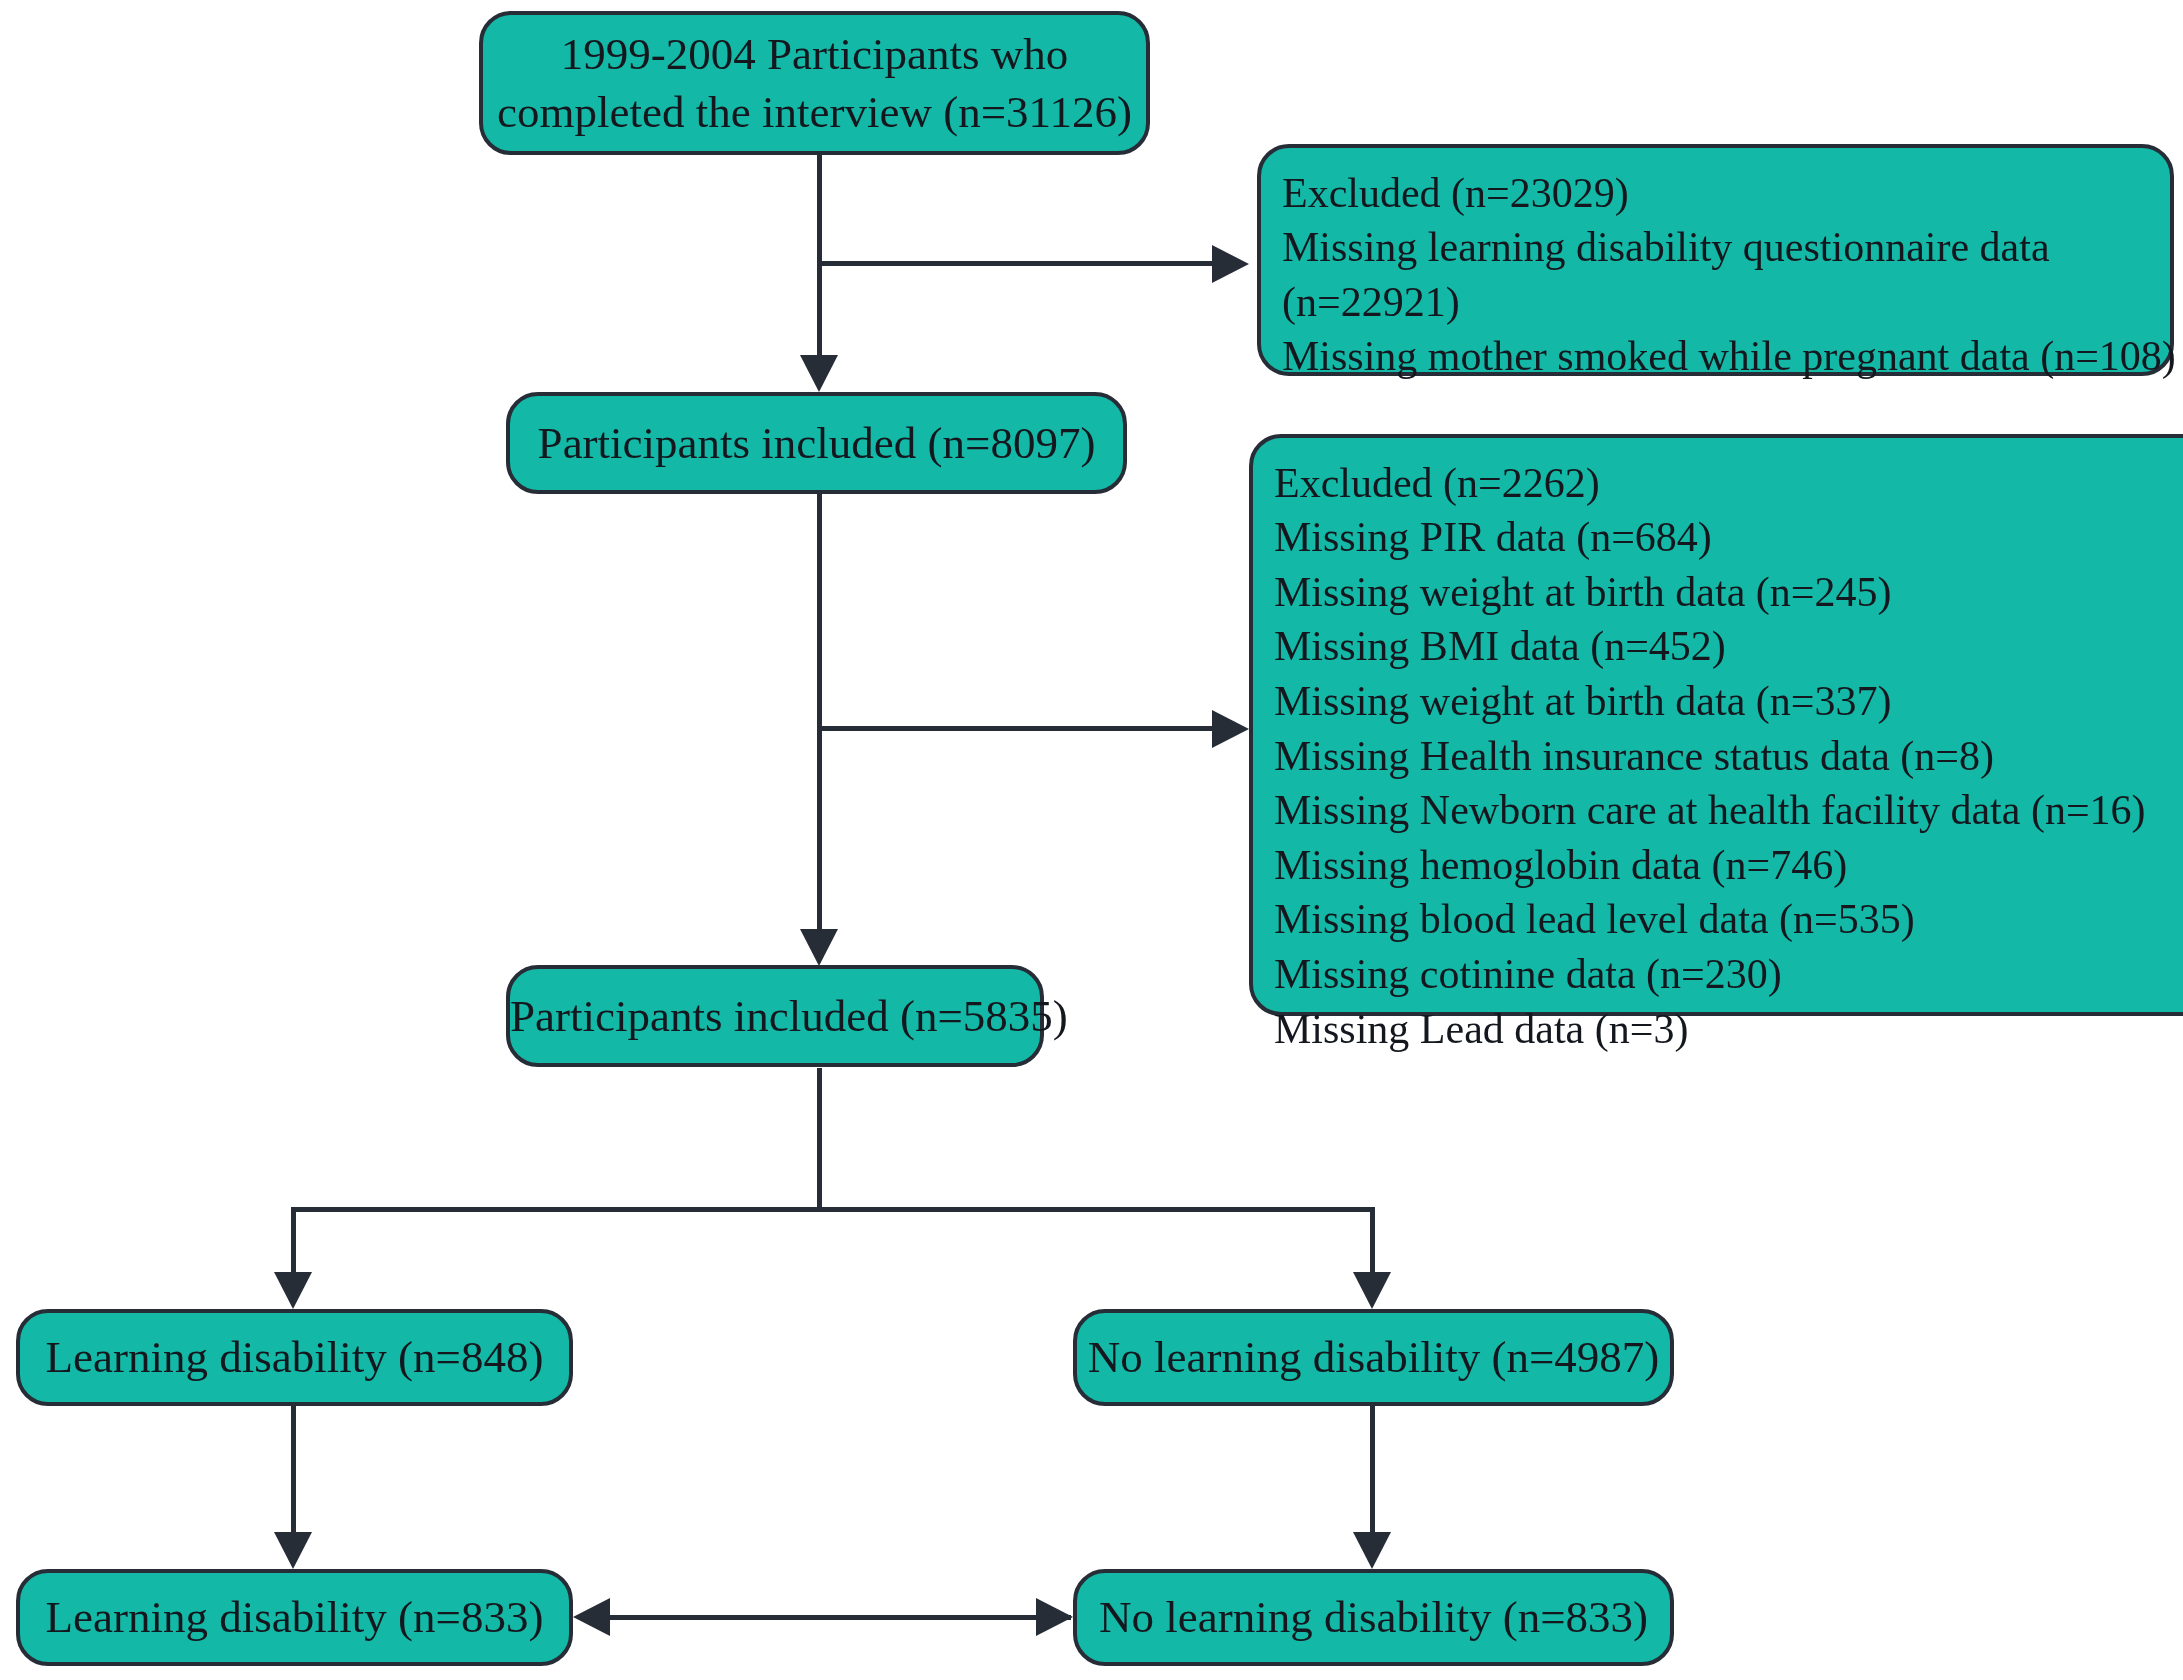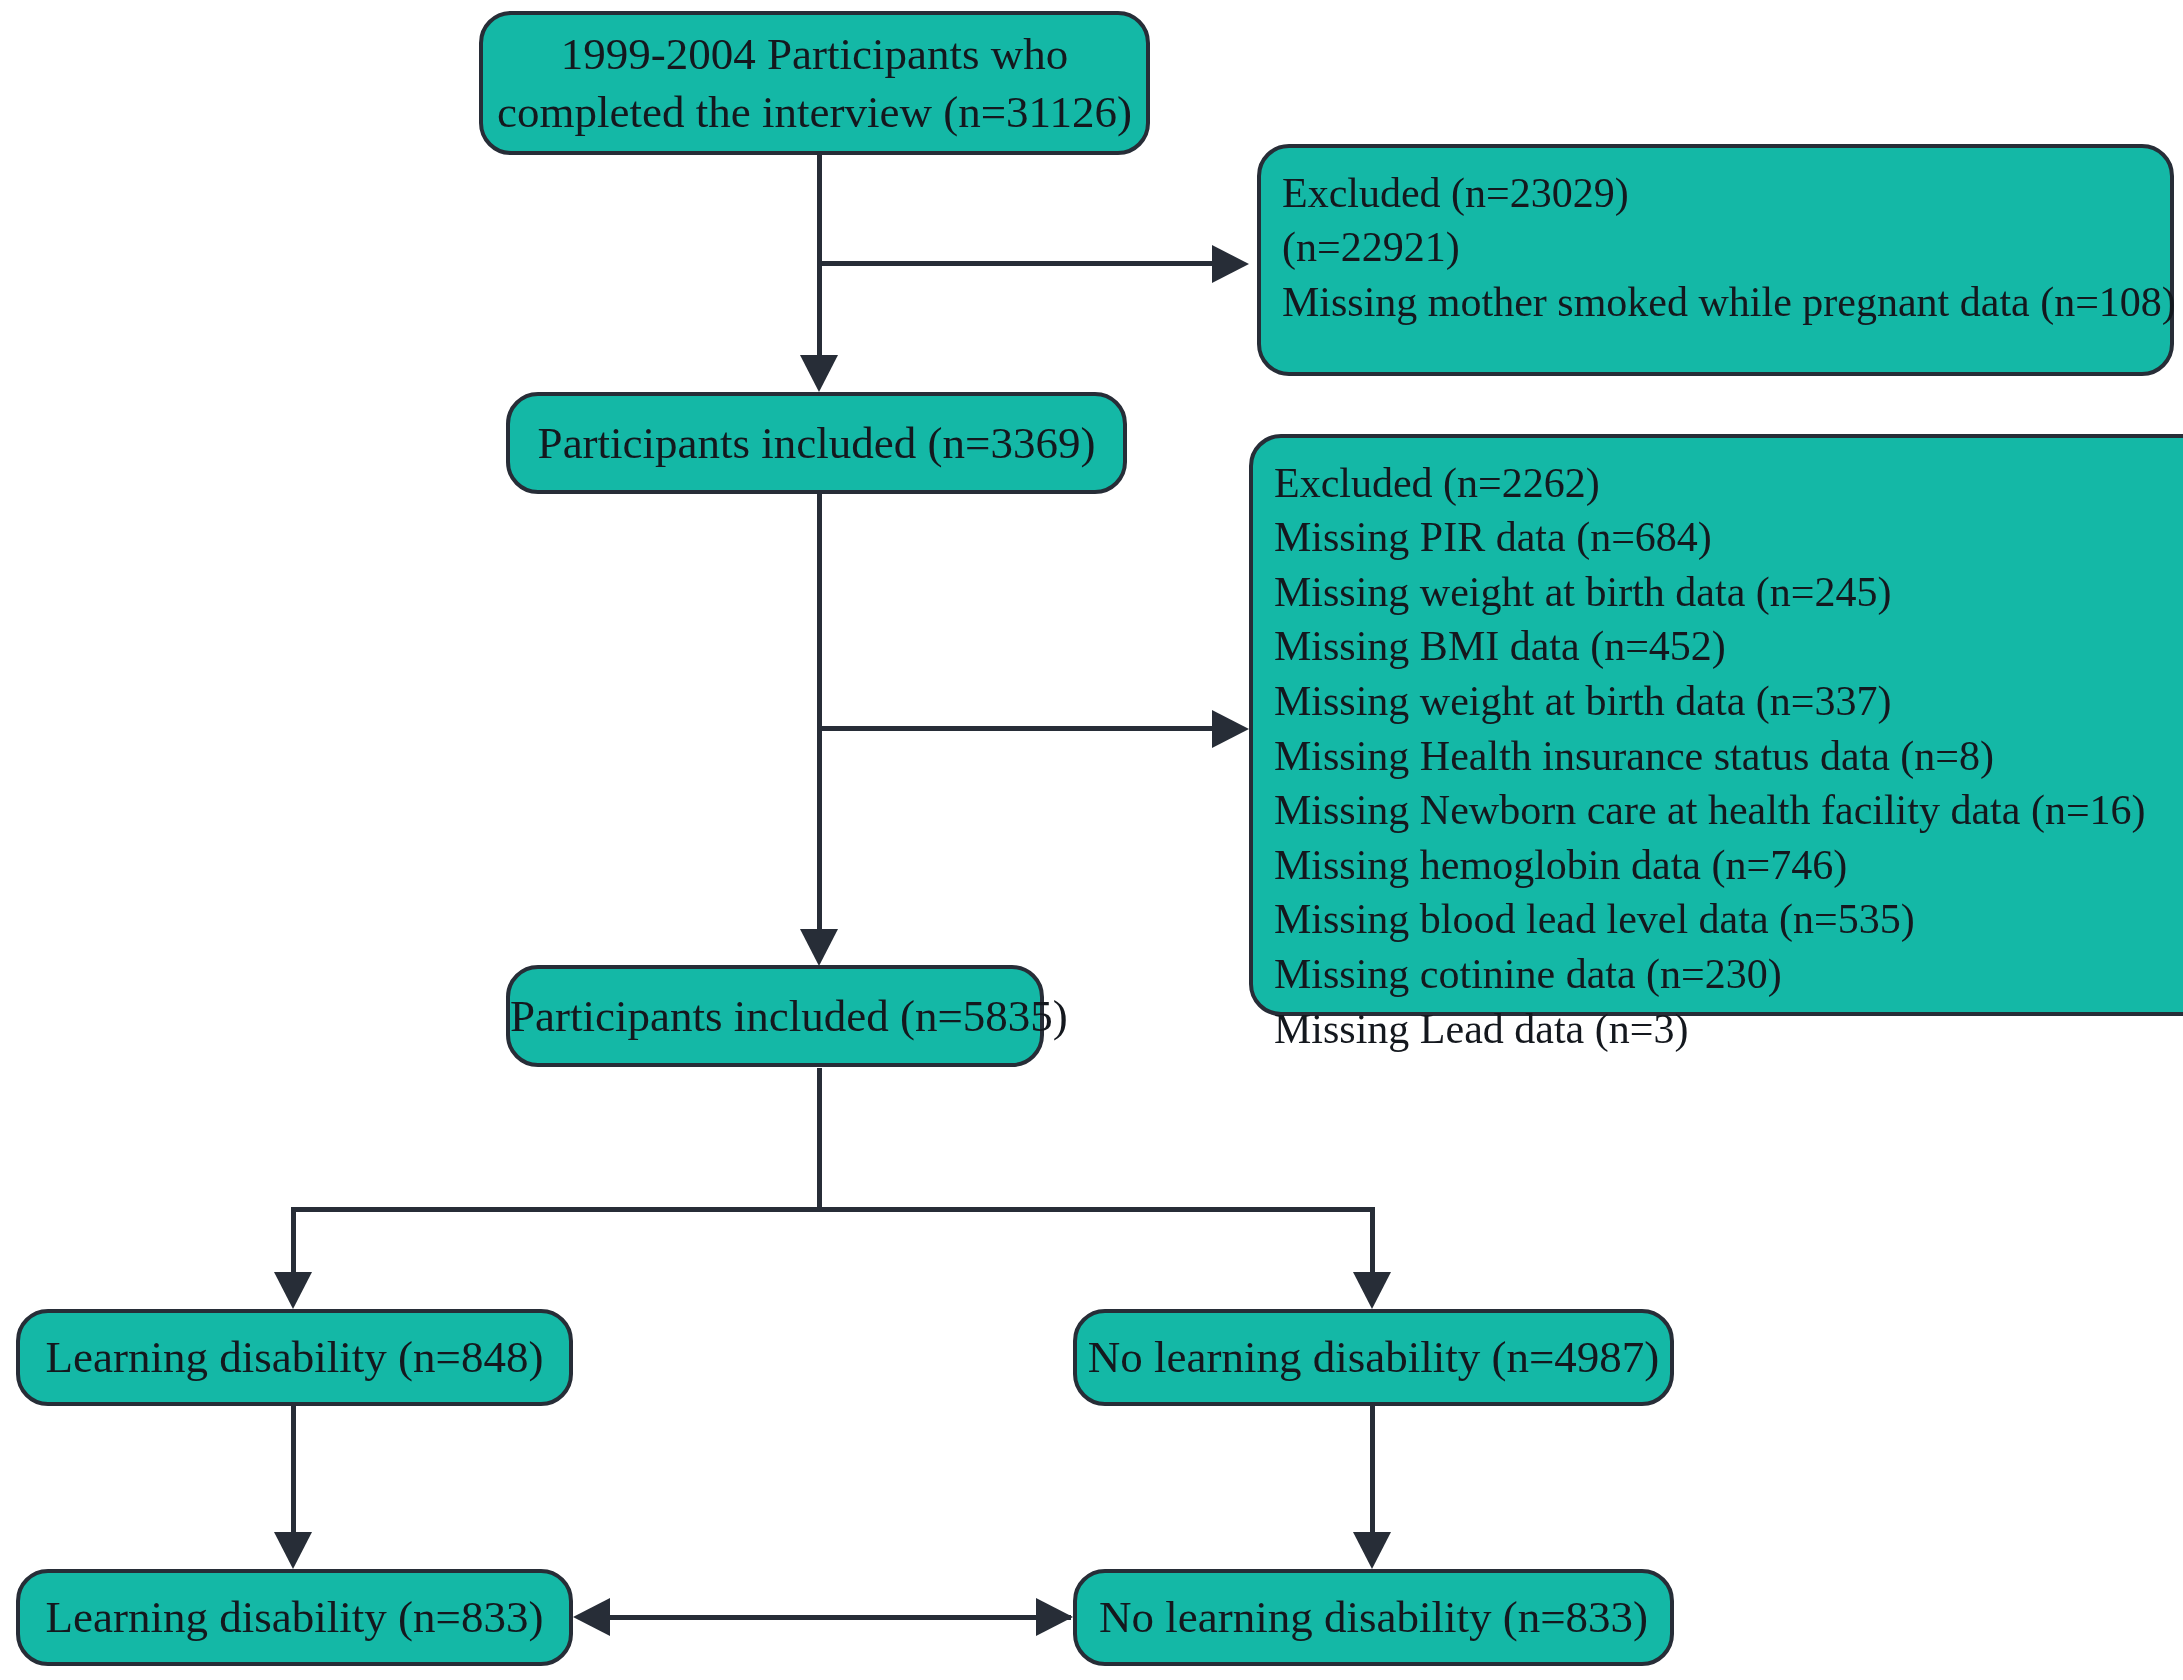--- a/index.html
+++ b/index.html
@@ -110,28 +110,29 @@
 
   <div class="conn v" style="left:817px; top:155px; height:200px;"></div>
   <div class="arrow down" style="left:800px; top:355px;"></div>
 
   <div class="conn h" style="left:817px; top:261px; width:396px;"></div>
   <div class="arrow right" style="left:1212px; top:245px;"></div>
 
   <div class="node left-align" id="node-excluded-1">
     <div class="inner">
       <span class="line">Excluded (n=23029)</span>
+      <span class="line">Missing learning disability questionnaire data</span>
       <span class="line">(n=22921)</span>
       <span class="line">Missing mother smoked while pregnant data (n=108)</span>
     </div>
   </div>
 
   <div class="node" id="node-included-8097">
     <div class="inner">
-      <span class="line">Participants included (n=3369)</span>
+      <span class="line">Participants included (n=8097)</span>
     </div>
   </div>
 
   <div class="conn v" style="left:817px; top:494px; height:436px;"></div>
   <div class="arrow down" style="left:800px; top:929px;"></div>
 
   <div class="conn h" style="left:817px; top:726px; width:396px;"></div>
   <div class="arrow right" style="left:1212px; top:710px;"></div>
 
   <div class="node left-align" id="node-excluded-2">

